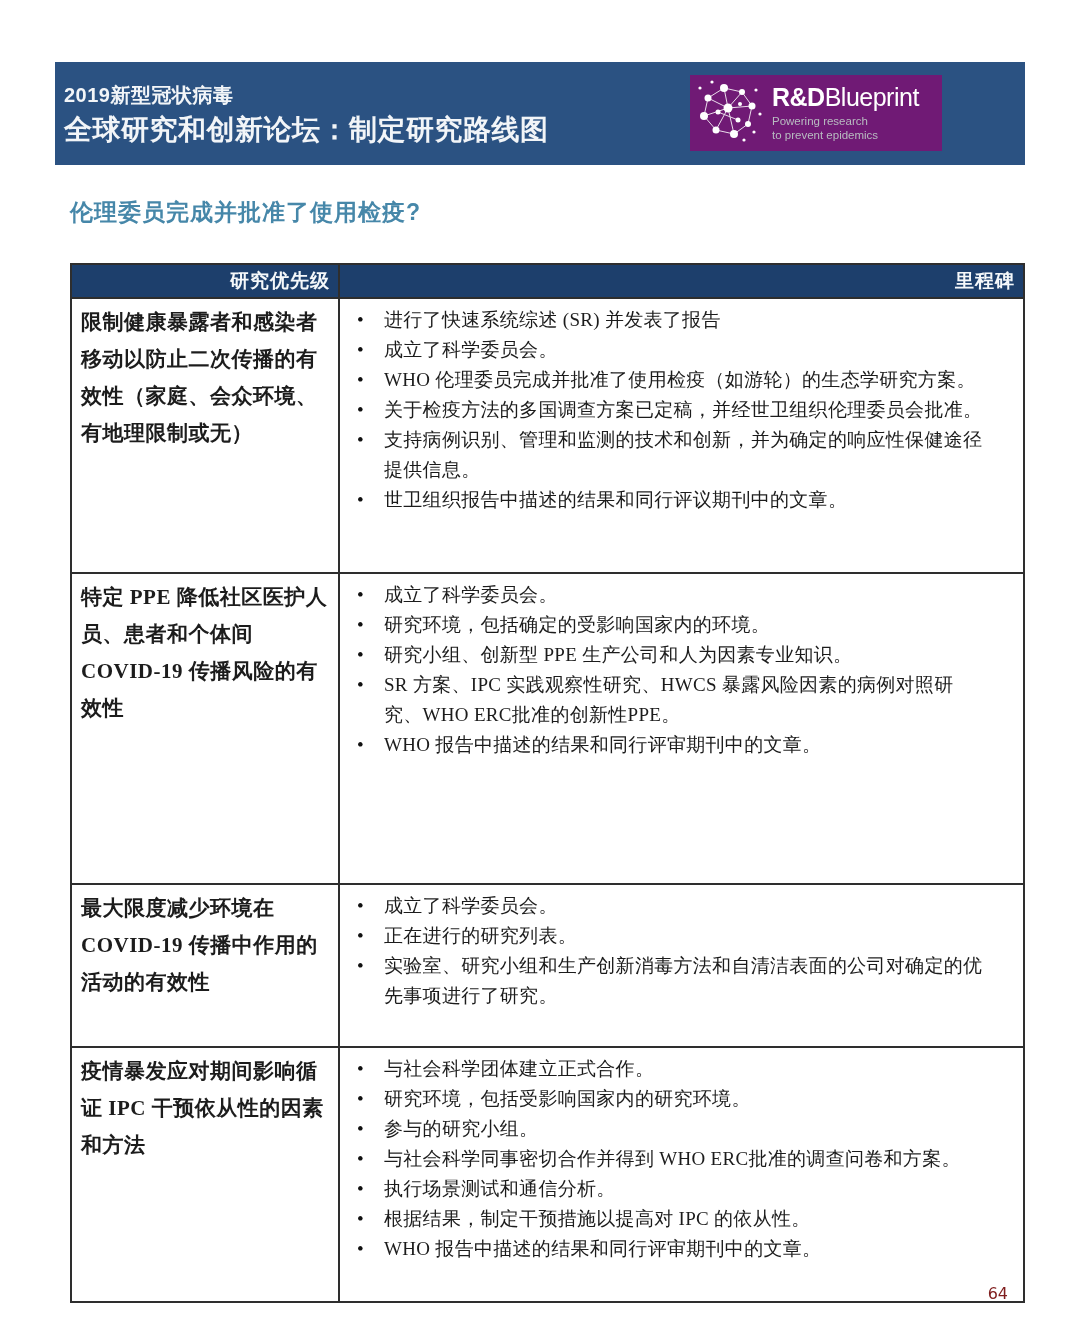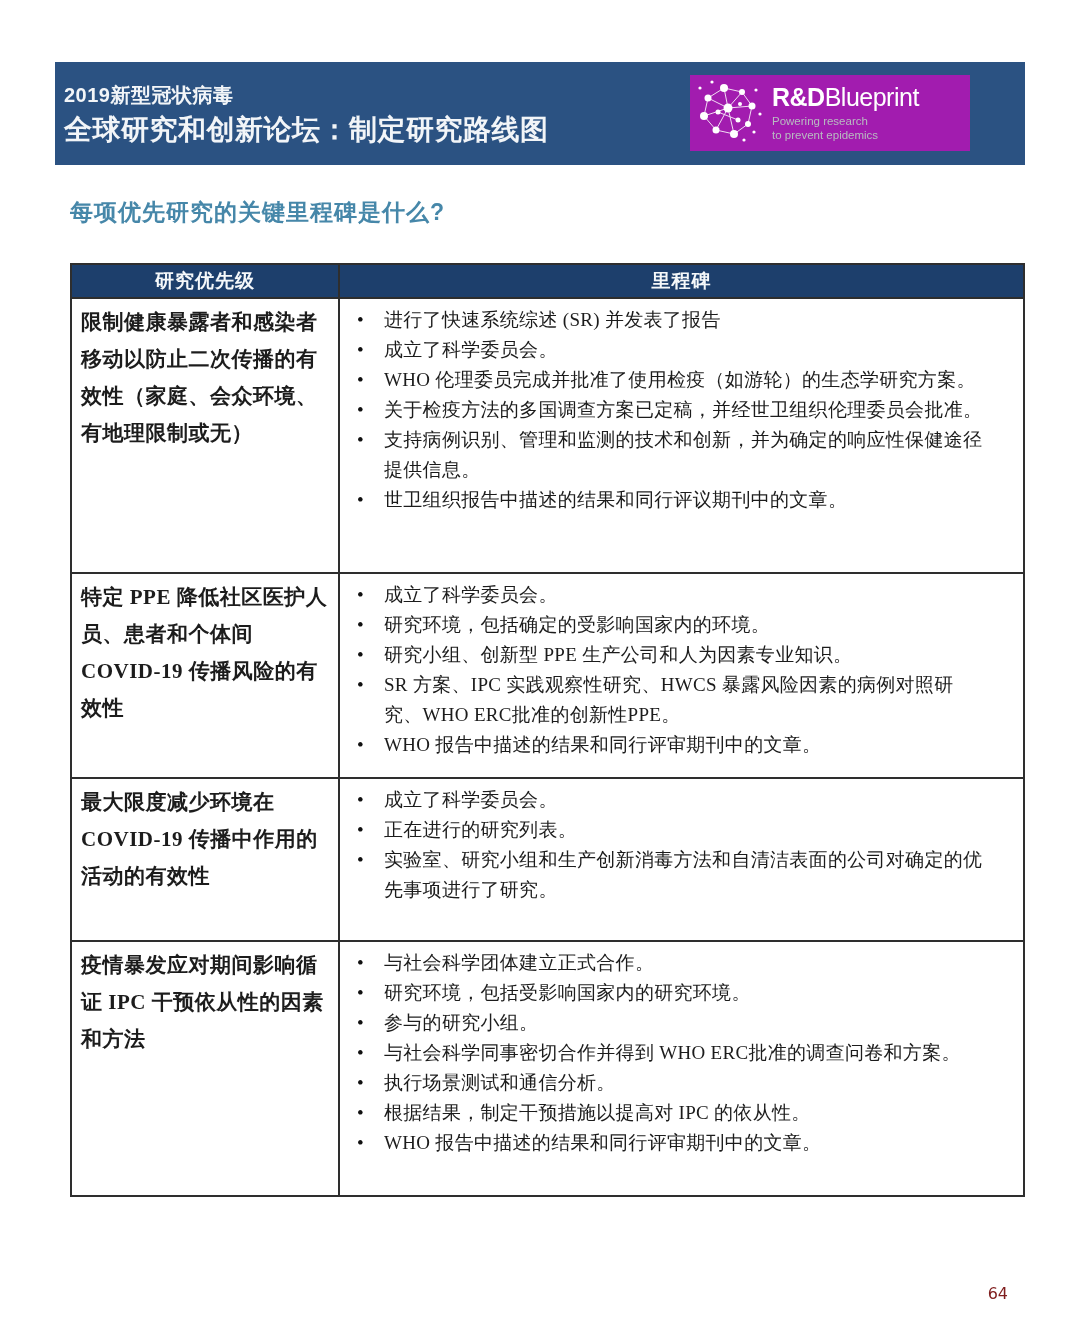--- a/index.html
+++ b/index.html
@@ -30,22 +30,22 @@
     color: #f2f5f8;
     font-family: "Liberation Sans", "DejaVu Sans", sans-serif;
     font-weight: bold;
   }
   .banner-line1 { font-size: 20px; line-height: 34px; letter-spacing: 0.5px; }
   .banner-line2 { font-size: 28px; line-height: 36px; letter-spacing: 0.5px; }
 
   .logo-box {
     position: absolute;
     left: 635px; top: 13px;
-    width: 280px; height: 76px;
-    background: #a21caf;
+    width: 252px; height: 76px;
+    background: #701a75;
     display: flex;
     align-items: center;
   }
   .logo-icon { margin-left: 4px; flex: 0 0 auto; }
   .logo-text { margin-left: 6px; }
   .logo-brand {
     color: #ffffff;
     font-family: "Liberation Sans", "DejaVu Sans", sans-serif;
     font-size: 25px;
     line-height: 26px;
@@ -84,21 +84,21 @@
   table.milestones th, table.milestones td {
     border: 2px solid #2e2e2e;
     vertical-align: top;
   }
   th.col-header {
     background: #1d3f6c;
     color: #f5f8fa;
     font-family: "Liberation Sans", "DejaVu Sans", sans-serif;
     font-weight: bold;
     font-size: 19px;
-    text-align: center;
+    text-align: right;
     height: 34px;
     padding: 3px 8px;
     letter-spacing: 1px;
   }
   td.priority-cell {
     font-weight: bold;
     font-size: 21px;
     line-height: 37px;
     padding: 5px 8px 5px 9px;
     letter-spacing: 0.5px;
@@ -114,21 +114,21 @@
   }
   ul.milestone-list li::before {
     content: "\2022";
     position: absolute;
     left: 17px;
     top: 0;
     font-size: 19px;
     color: #111;
   }
   tr.row-0 { height: 275px; }
-  tr.row-1 { height: 205px; padding-left: 45px; }
+  tr.row-1 { height: 311px; padding-left: 45px; }
   tr.row-2 { height: 163px; }
   tr.row-3 { height: 255px; }
 
   
   .page-number {
     position: absolute;
     right: 72px; top: 1284px;
     font-family: "DejaVu Sans", "Liberation Sans", sans-serif;
     font-size: 16px;
     color: #7f1d1d;
@@ -190,21 +190,21 @@
       <span class="logo-text">
         <div class="logo-brand"><span class="bold">R&amp;D</span><span>Blueprint</span></div>
         <div class="logo-tagline">
           <div>Powering research</div>
           <div>to prevent epidemics</div>
         </div>
       </span>
     </div>
   </div>
 
-  <div class="section-title">每项优先研究的关键里程碑是什么?</div>
+  <div class="section-title">伦理委员完成并批准了使用检疫?</div>
 
   <table class="milestones">
     <colgroup>
         <col class="c-priority">
         <col class="c-milestones">
       </colgroup>
     <thead>
       <tr>
         <th class="col-header">研究优先级</th>
         <th class="col-header">里程碑</th>

